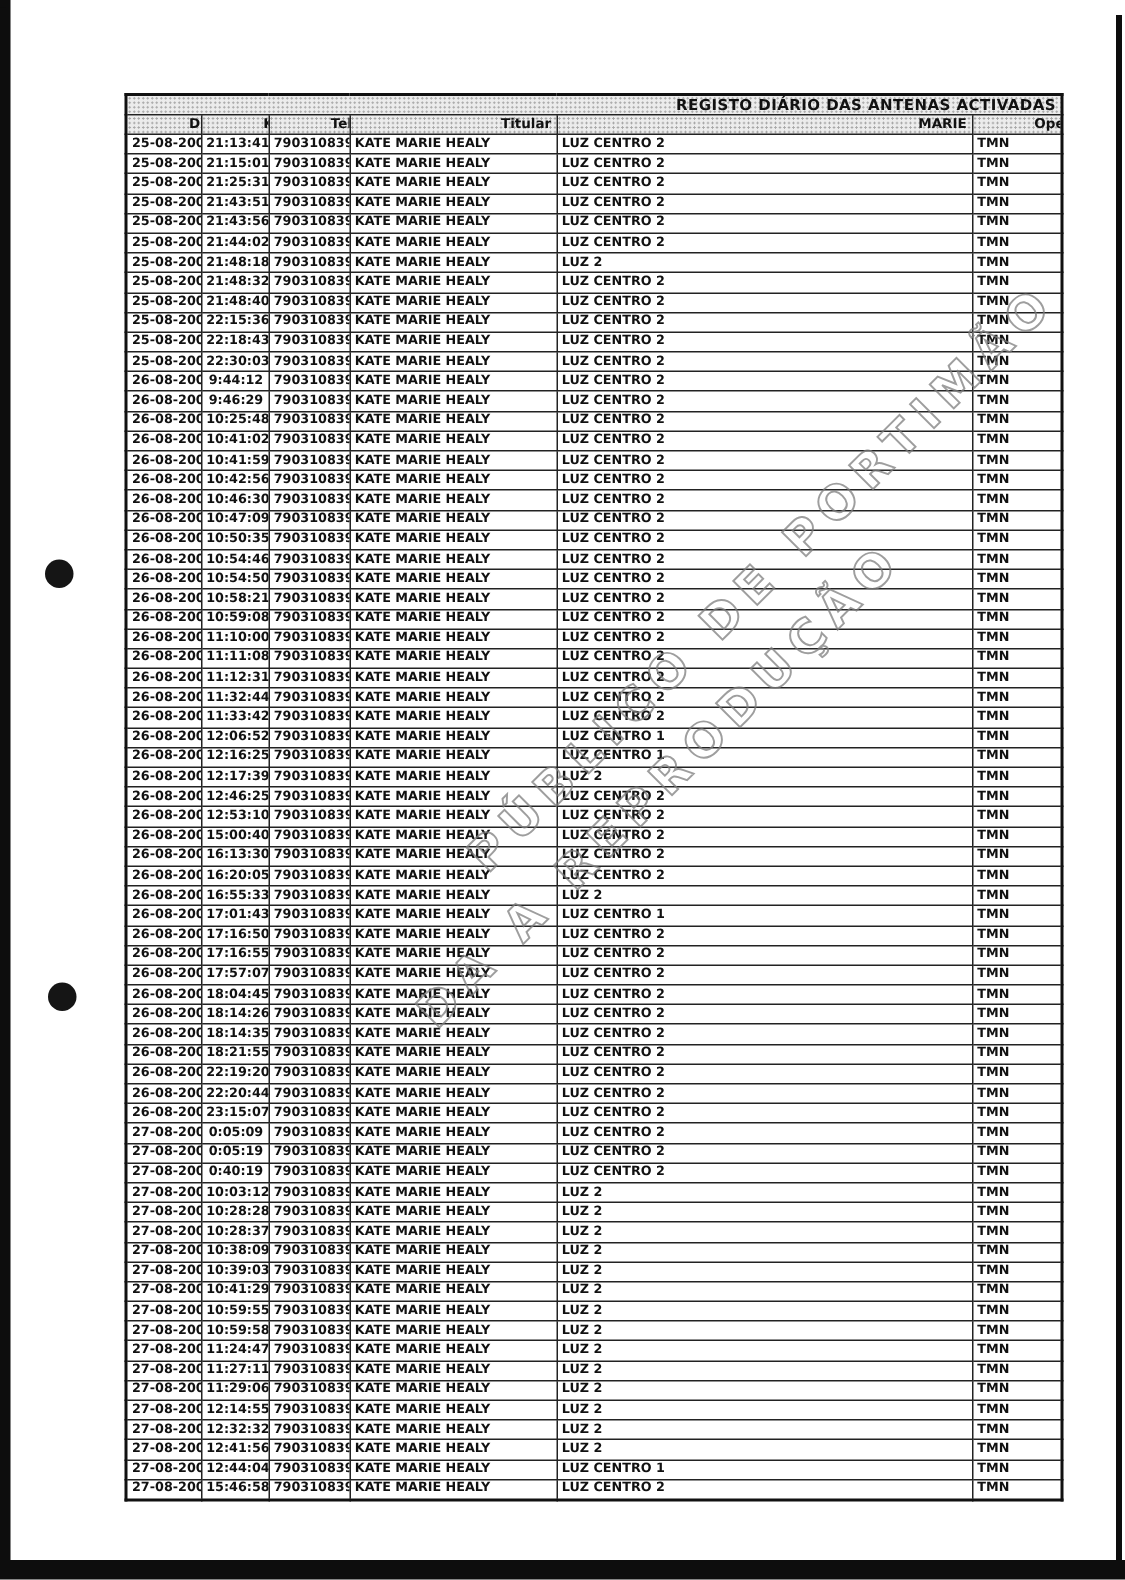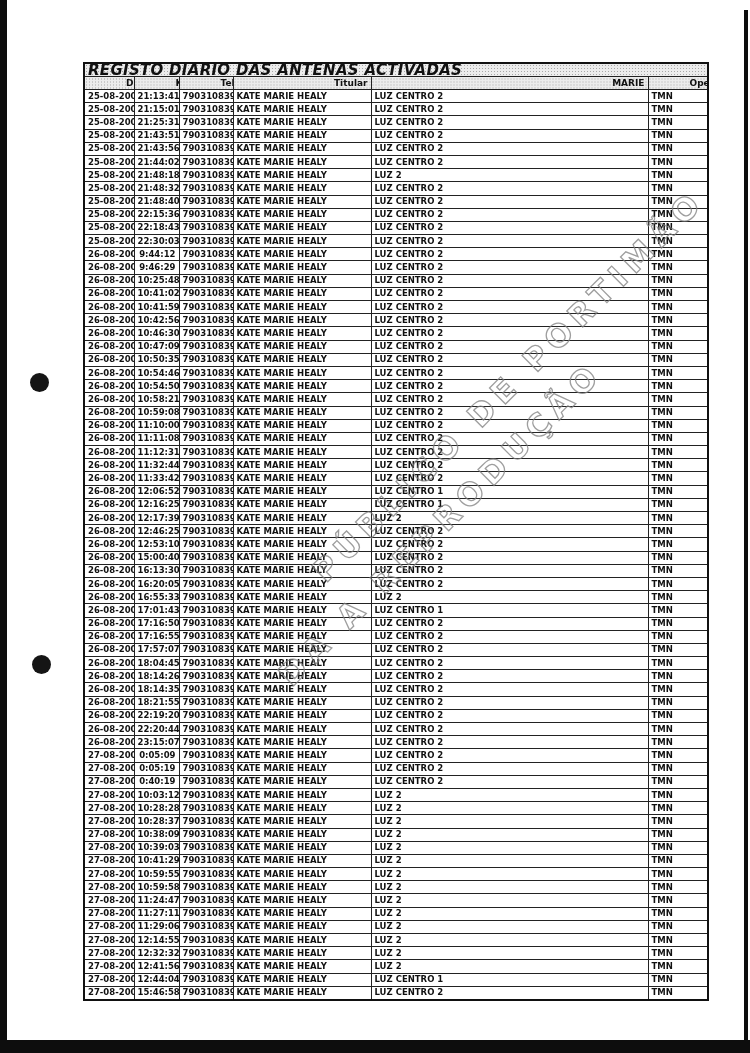--- a/index.html
+++ b/index.html
@@ -43,21 +43,21 @@
     padding:0 3px;overflow:hidden;white-space:nowrap;
     color:#111;font-weight:bold;
     height:12.2px;
   }
   .dotted{
     background-color:#ececec;
     background-image:radial-gradient(circle,#a8a8a8 0.6px,rgba(0,0,0,0) 0.7px);
     background-size:3px 3px;
   }
   tr.title-row th{
-    font-size:15px;letter-spacing:0.3px;text-align:left;height:12px;font-style:italic;
+    font-size:10px;letter-spacing:0.3px;text-align:right;height:12px;
   }
   tr.head-row th{font-size:9px;text-align:right;height:12px;padding-left:41px;}
   td.c-dia{text-align:center;}
   td.c-hora{text-align:right;padding-right:4px;}
   td.c-tel{text-align:right;padding-right:2px;}
   td.c-tit{text-align:left;}
   td.c-cel{text-align:left;}
   td.c-op{text-align:left;}
 </style>
 </head>

